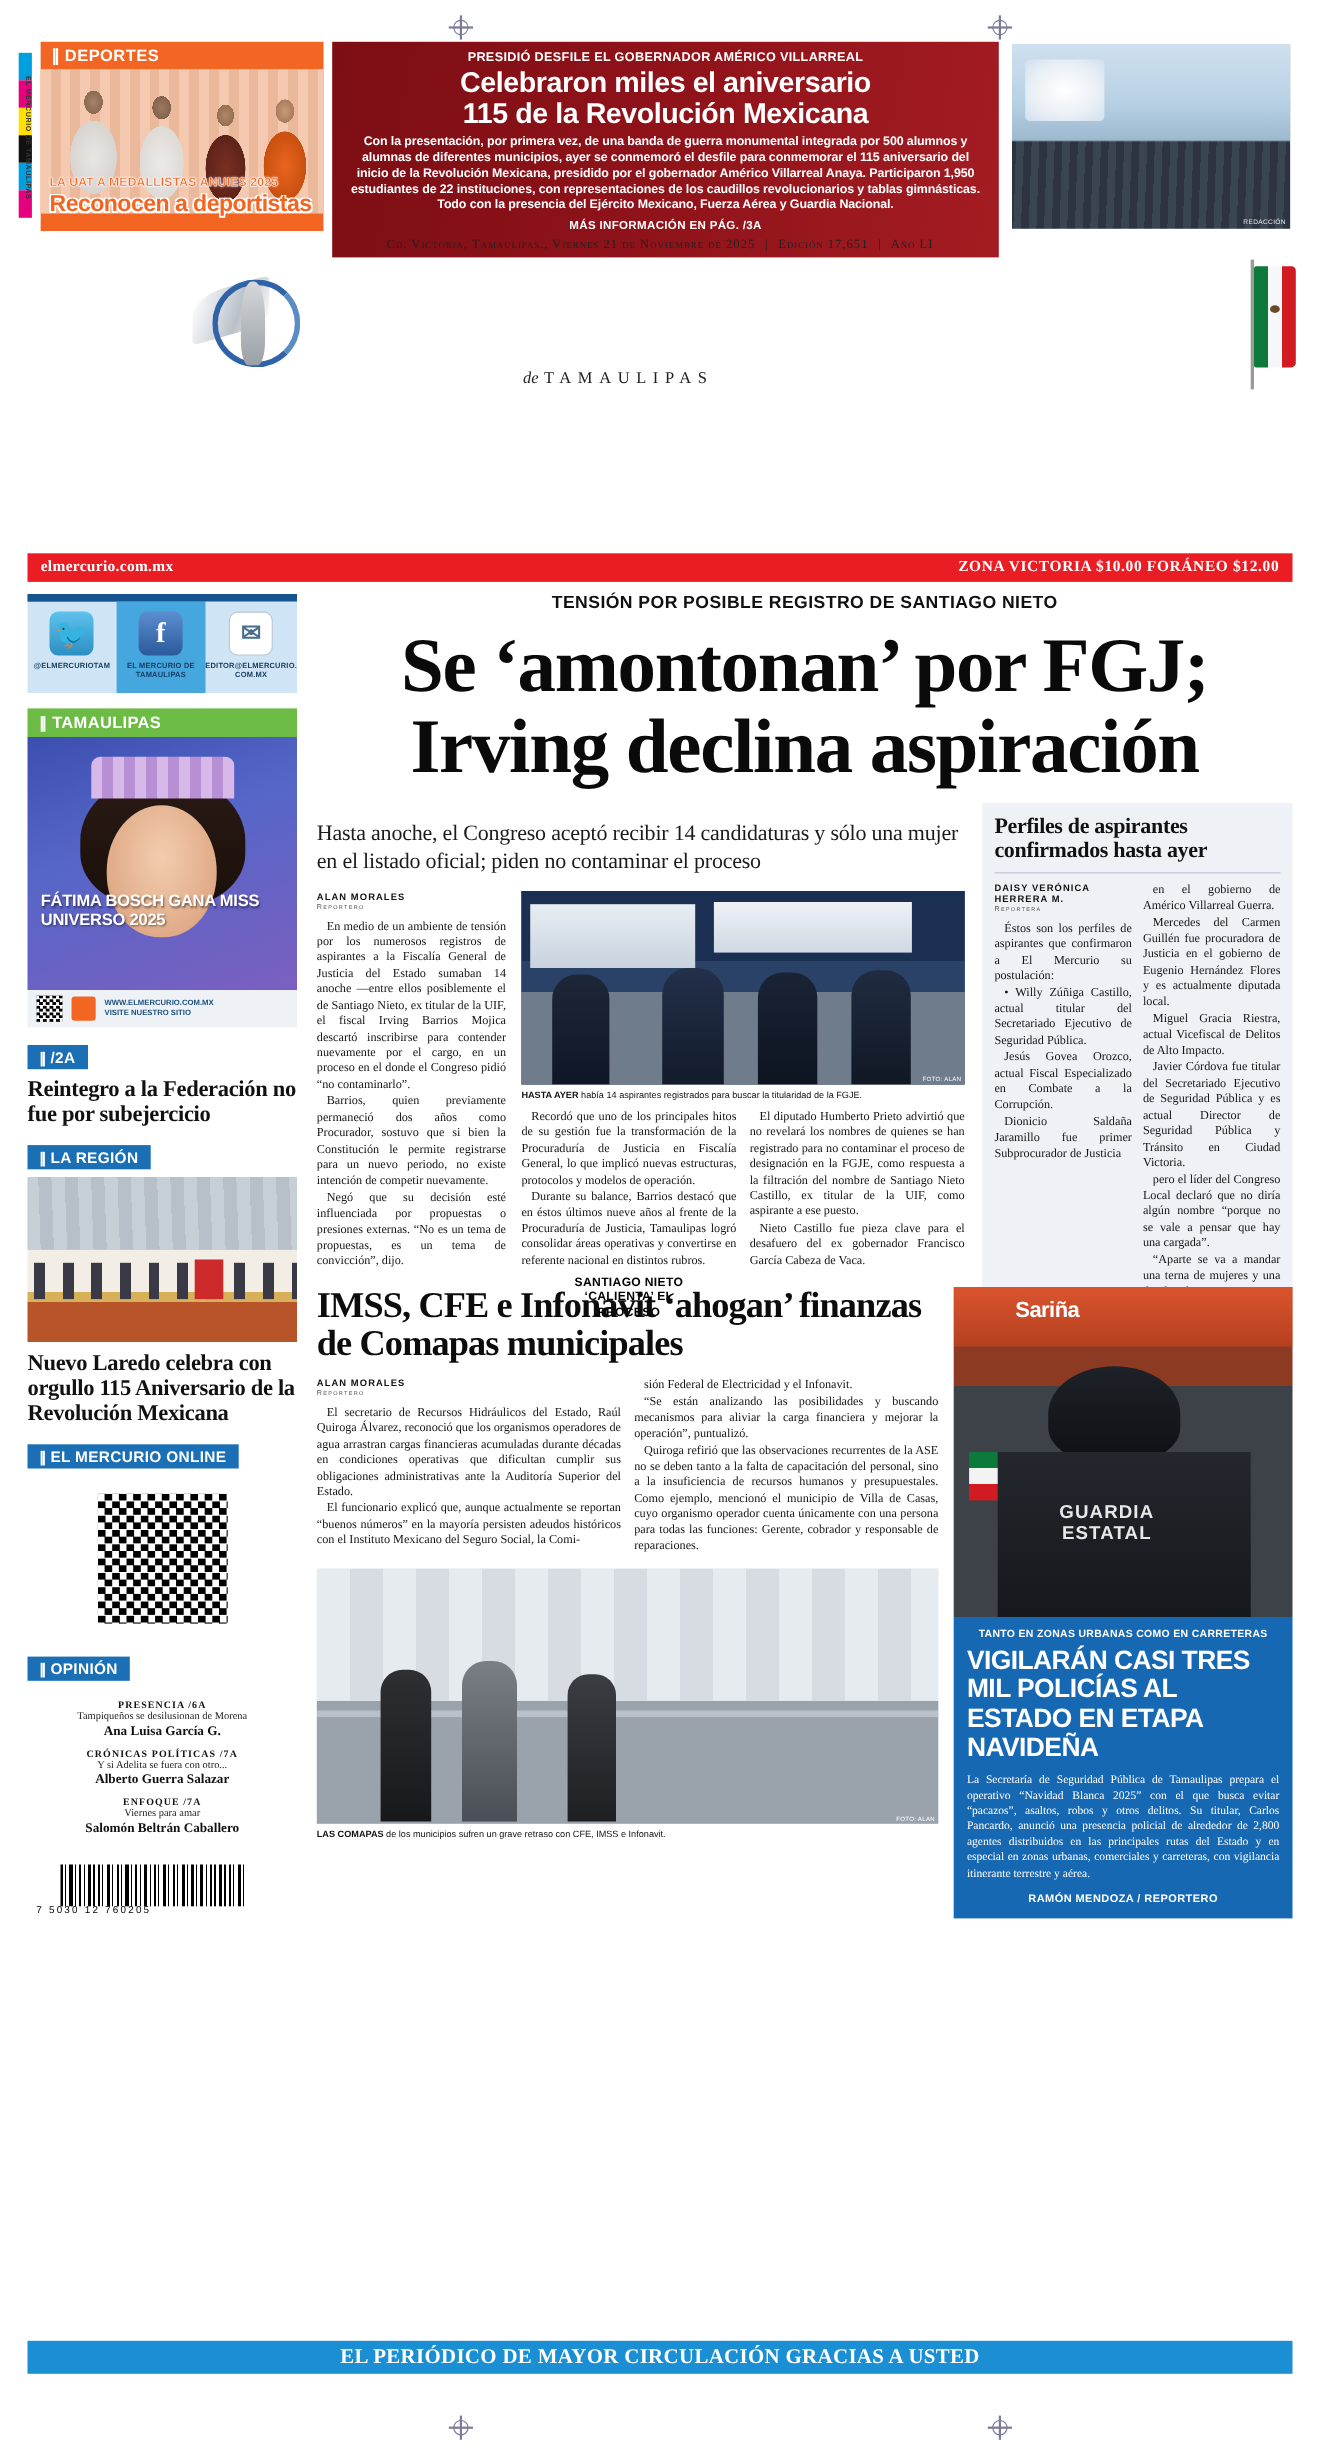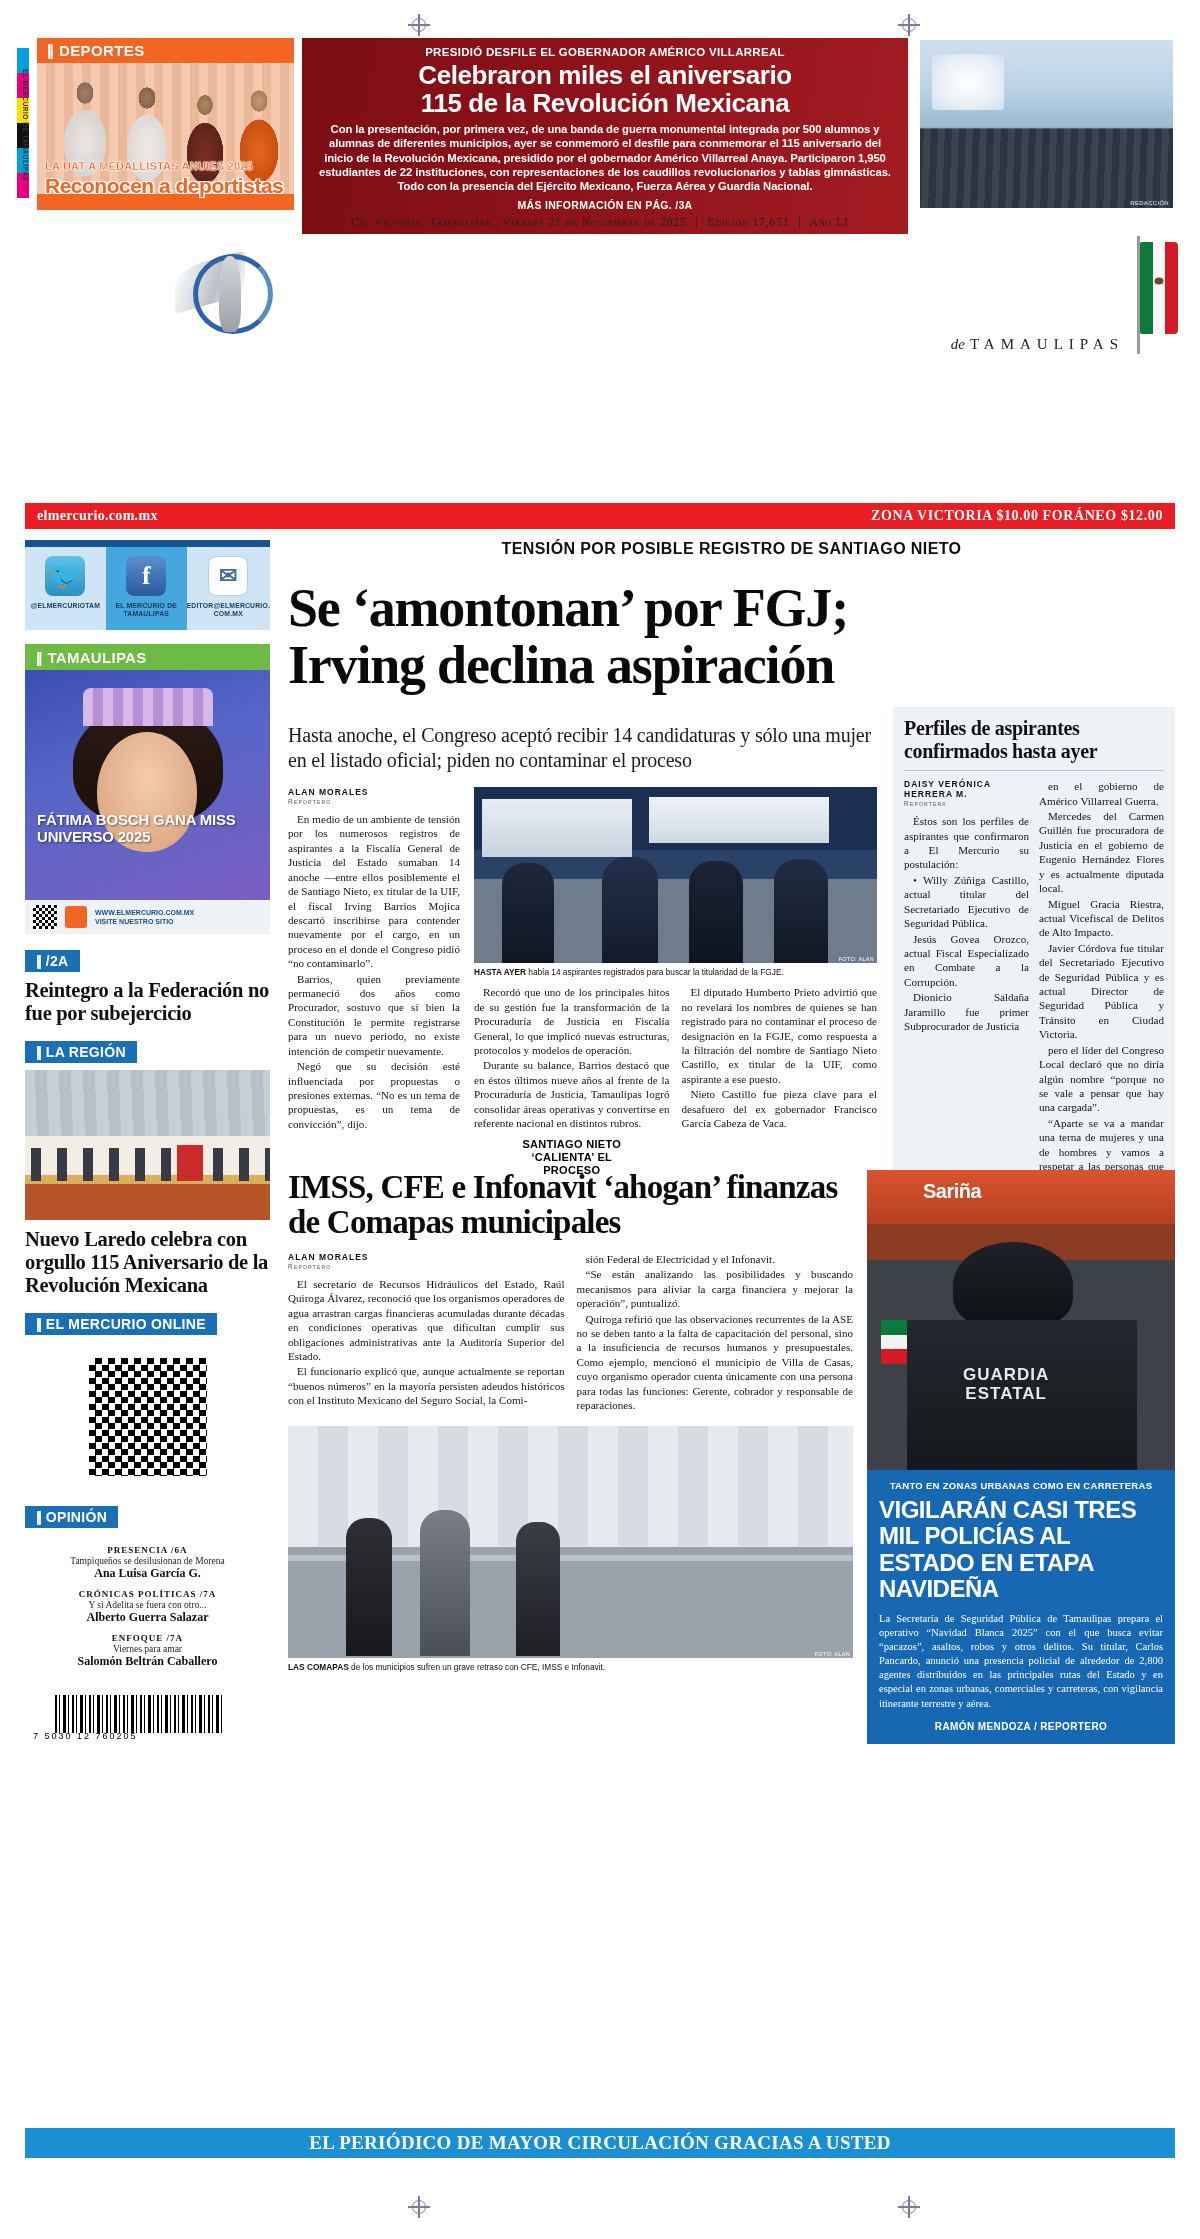--- a/index.html
+++ b/index.html
@@ -83,21 +83,21 @@
   .dateline { position:absolute; left:0; top:216px; width:1200px; text-align:center;
      font-family:"Liberation Serif", serif; font-size:11.5px; color:#222;
      letter-spacing:0.9px; font-variant:small-caps; }
   .dateline .sep { margin:0 5px; }
 
   
   .masthead { position:absolute; left:0; top:236px; width:1200px; height:118px; }
   .mh-text { position:absolute; left:0; top:0; width:1200px; text-align:center;
      font-family:"Liberation Serif", serif; font-size:94px; font-weight:bold; color:#2f62a6;
      letter-spacing:-1px; line-height:1; text-shadow:1.5px 1.5px 0 rgba(0,0,0,0.22); }
-  .mh-de { position:absolute; left:0; top:100px; width:1124px; text-align:right;
+  .mh-de { position:absolute; left:0; top:100px; width:1124px; text-align:center;
      font-family:"Liberation Serif", serif; font-size:15px; letter-spacing:6px; color:#222; }
   .mh-de i { font-style:italic; letter-spacing:0; margin-right:5px; }
   .mh-logo { position:absolute; left:175px; top:6px; width:105px; height:100px; }
   .mh-logo .ring { position:absolute; left:18px; top:12px; width:80px; height:80px;
      border:5px solid #2f62a6; border-radius:50%; border-right-color:#5a8cc4; }
   .mh-logo .swoosh { position:absolute; left:0; top:18px; width:70px; height:44px;
      background:linear-gradient(110deg, rgba(255,255,255,0) 0%, #d8dde2 35%, #b9c0c7 60%, rgba(255,255,255,0) 100%);
      transform:skewY(-16deg); border-radius:40% 10% 30% 8%; }
   .mh-logo .fig { position:absolute; left:44px; top:14px; width:22px; height:76px;
      background:linear-gradient(#d5d8db,#9aa0a6); border-radius:45% 45% 30% 30%; }
@@ -194,22 +194,22 @@
      position:absolute; left:22px; top:0; width:168px; height:38px;
      background:repeating-linear-gradient(90deg,
         #000 0 2px,#fff 2px 4px,#000 4px 5px,#fff 5px 8px,
         #000 8px 11px,#fff 11px 13px,#000 13px 14px,#fff 14px 17px); }
   .barcode .num { position:absolute; left:0; bottom:0; font-size:9px; letter-spacing:2px; }
 
   
   .main { position:absolute; left:288px; top:540px; width:887px; }
   .lede-kicker { text-align:center; font-size:16px; font-weight:bold; letter-spacing:0.4px;
      color:#111; font-family:"Liberation Sans", sans-serif; }
-  .lede-head { font-family:"Liberation Serif", serif; font-weight:bold;
-     font-size:54px; line-height:1.05; color:#0a0a0a; letter-spacing:-1.2px; margin-top:22px; }
+  .lede-head { text-align:center; font-family:"Liberation Serif", serif; font-weight:bold;
+     font-size:70px; line-height:1.05; color:#0a0a0a; letter-spacing:-1.2px; margin-top:11px; }
   .lede-deck { font-family:"Liberation Serif", serif; font-size:20px; line-height:1.24;
      color:#1b1b1b; margin-top:16px; letter-spacing:-0.2px; }
 
   .main-grid { display:flex; gap:14px; margin-top:14px; }
   .mcol { flex:1; }
   .byline { font-size:8.5px; font-weight:bold; letter-spacing:1px; color:#111; margin-bottom:1px; }
   .byline-sub { font-size:6.5px; letter-spacing:1.2px; color:#555; font-variant:small-caps;
      margin-bottom:7px; }
   p.body { font-family:"Liberation Serif", serif; font-size:11.1px; line-height:1.30;
      text-align:justify; color:#141414; text-indent:9px; margin-bottom:1px; }

